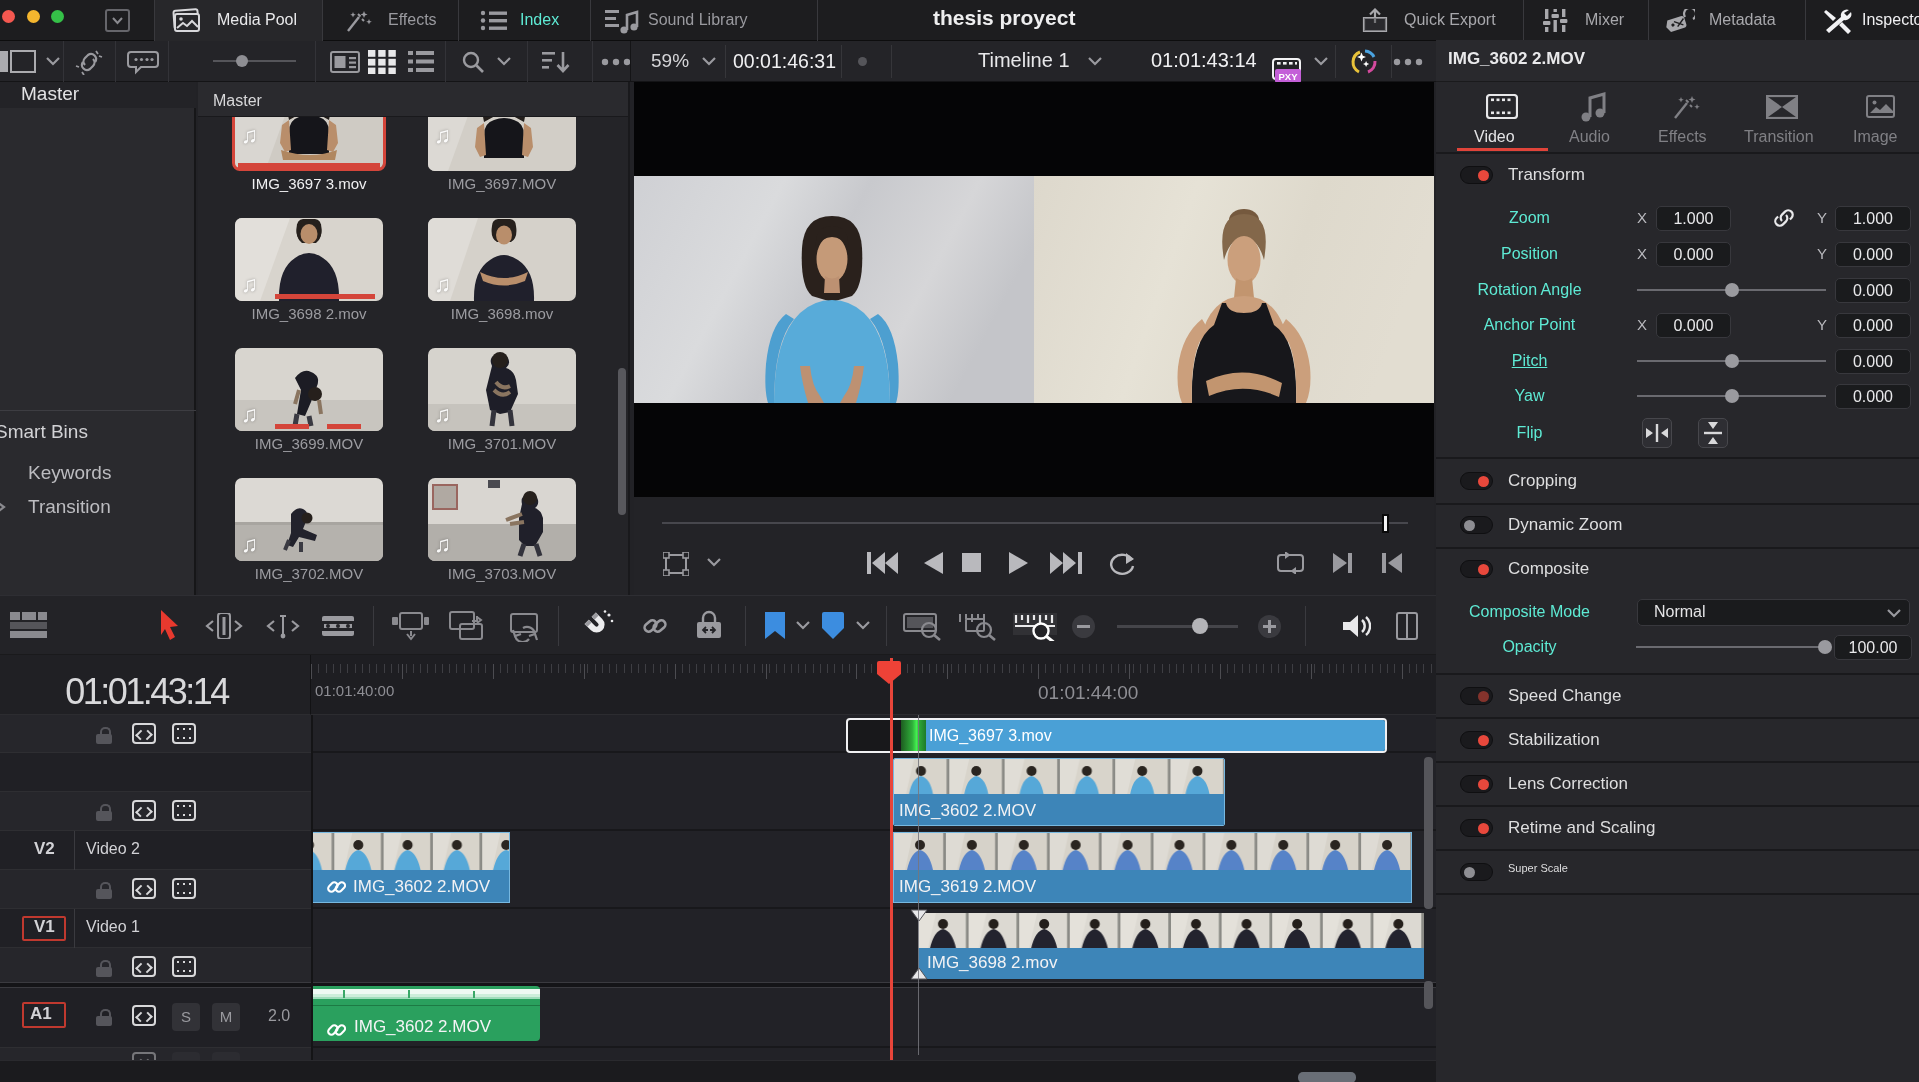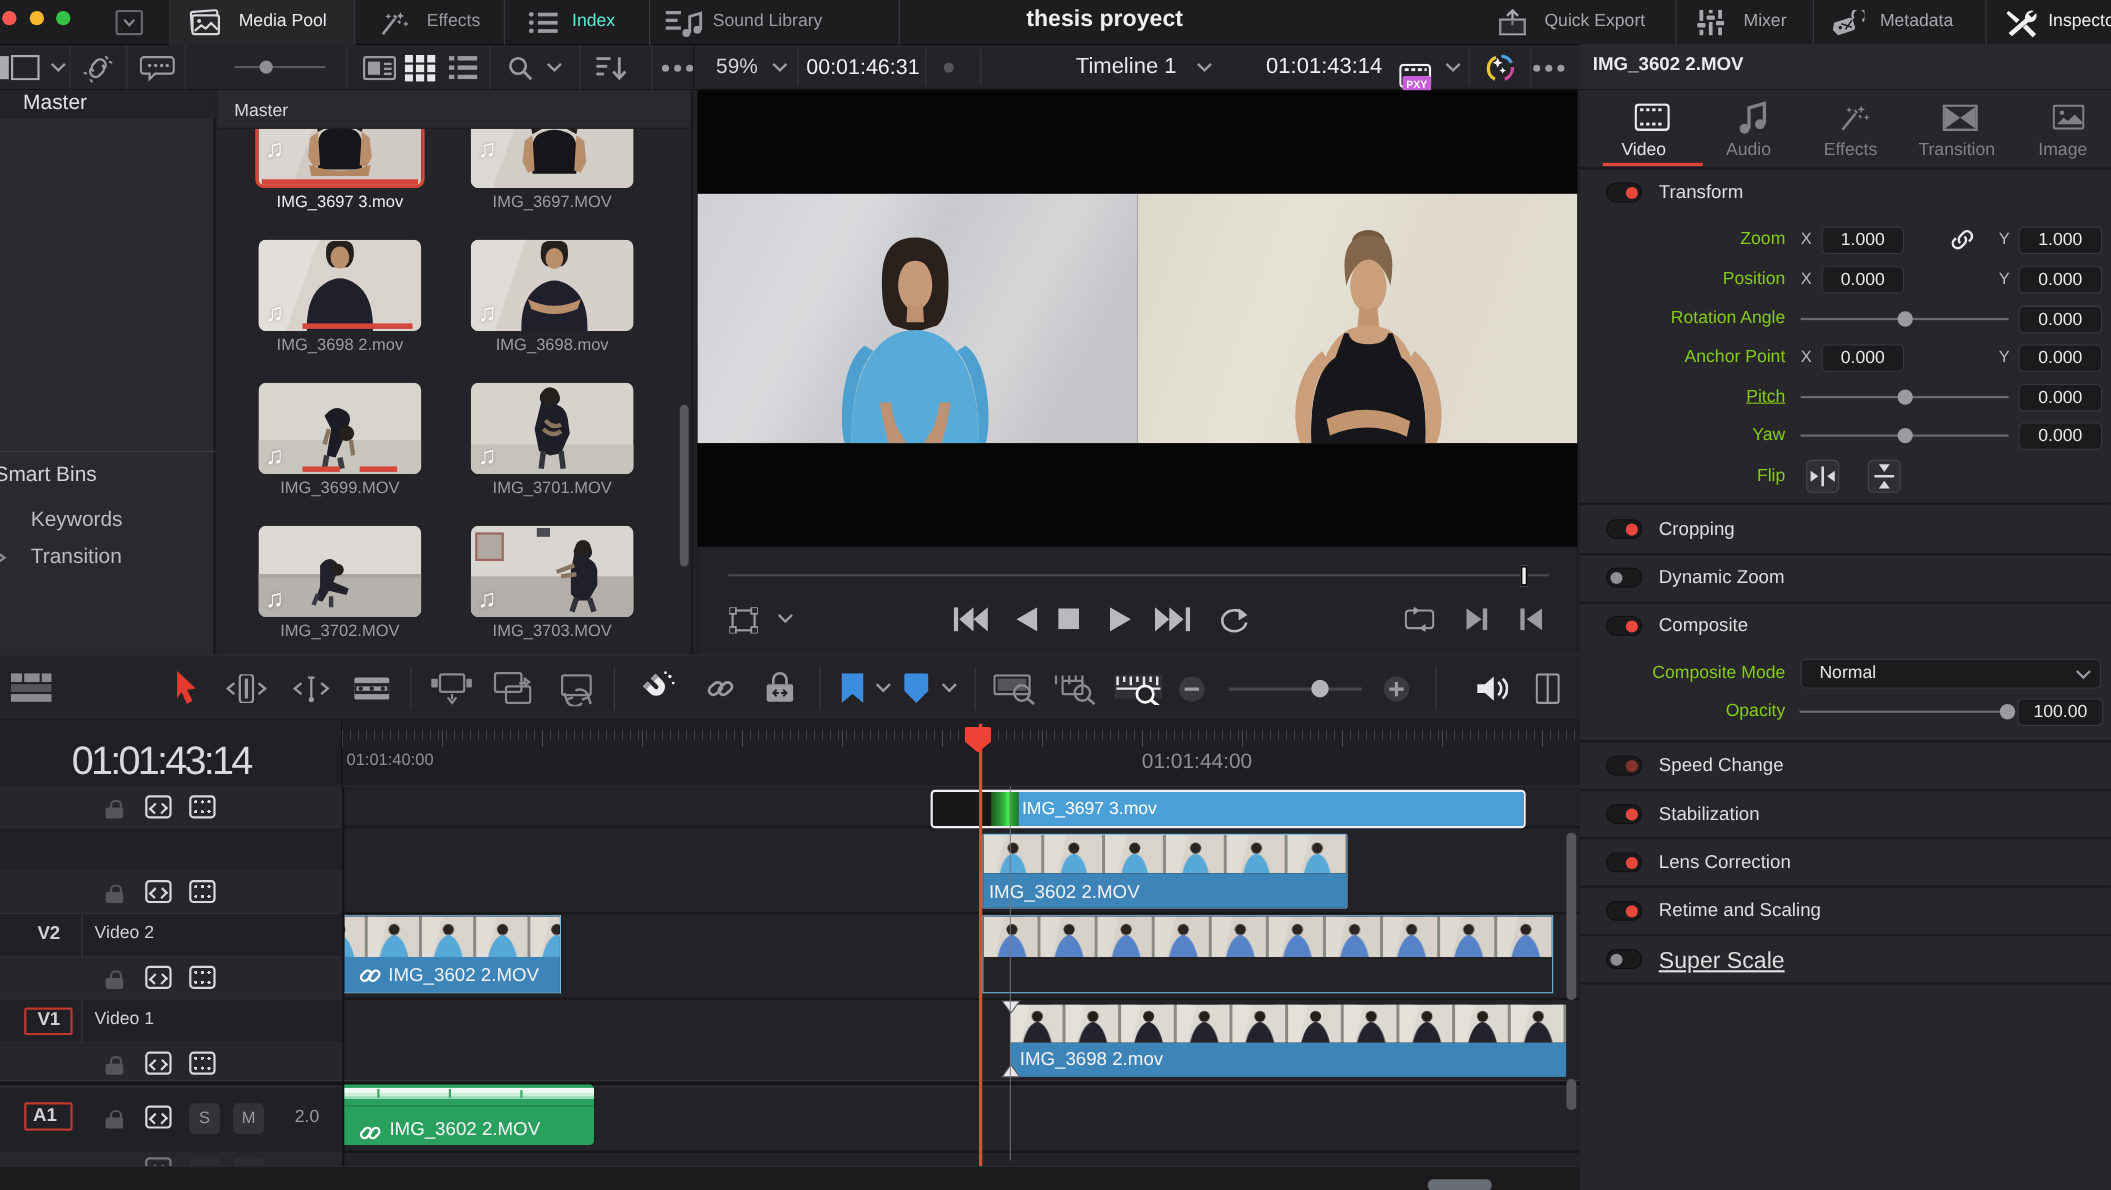--- a/index.html
+++ b/index.html
@@ -585,30 +585,30 @@
  <div class="tgl on" style="left:24px;top:691px;"></div>
  <div class="abs" style="left:72px;top:690px;font-size:17px;color:#dededf;">Stabilization</div>
  <div class="abs" style="left:0;top:721px;width:483px;height:2px;background:#19191c;"></div>
  <div class="tgl on" style="left:24px;top:735px;"></div>
  <div class="abs" style="left:72px;top:734px;font-size:17px;color:#dededf;">Lens Correction</div>
  <div class="abs" style="left:0;top:765px;width:483px;height:2px;background:#19191c;"></div>
  <div class="tgl on" style="left:24px;top:779px;"></div>
  <div class="abs" style="left:72px;top:778px;font-size:17px;color:#dededf;">Retime and Scaling</div>
  <div class="abs" style="left:0;top:809px;width:483px;height:2px;background:#19191c;"></div>
  <div class="tgl off" style="left:24px;top:823px;"></div>
- <div class="abs" style="left:72px;top:822px;font-size:21px;color:#dededf;text-decoration:underline;">Super Scale</div>
+ <div class="abs" style="left:72px;top:822px;font-size:11px;color:#dededf;">Super Scale</div>
  <div class="abs" style="left:0;top:853px;width:483px;height:2px;background:#19191c;"></div>
 </div>
 <style>
 .tgl { position:absolute; width:33px; height:18px; border-radius:9px; background:#1a1a1d; border:1px solid #0f0f11; }
 .tgl.on::after { content:""; position:absolute; right:3px; top:2.5px; width:11px; height:11px; border-radius:50%; background:#e8483c; }
 .tgl.dim::after { content:""; position:absolute; right:3px; top:2.5px; width:11px; height:11px; border-radius:50%; background:#84332c; }
 .tgl.off::after { content:""; position:absolute; left:3px; top:2.5px; width:11px; height:11px; border-radius:50%; background:#8e8e93; }
 .ibtn { position:absolute; width:30px; height:30px; background:#2e2e33; border:1.5px solid #47474c; border-radius:5px; }
-.ilab { position:absolute; left:0; width:187px; text-align:right; font-size:16px; color:#84cc16; }
+.ilab { position:absolute; left:0; width:187px; text-align:center; font-size:16px; color:#5eead4; }
 .ixy { position:absolute; font-size:15px; color:#bababf; }
 .ibox { position:absolute; height:25px; background:#1a1b1d; border:1px solid #38383d; border-radius:5px; text-align:center; font-size:16px; color:#e9e9eb; line-height:23px; }
 .islider { position:absolute; height:2px; background:#6a6a70; }
 .iknob { position:absolute; width:14px; height:14px; border-radius:50%; background:#9a9a9f; }
 </style>
 
 <div class="abs" id="tltoolbar" style="left:0;top:595px;width:1436px;height:60px;background:#232327;border-top:1px solid #2e2e33;border-bottom:1px solid #1a1a1c;">
  <svg class="ic" style="left:10px;top:16px;" width="37" height="27" viewBox="0 0 37 27">
    <rect x="0" y="0" width="10" height="8" fill="#8a8a8f"></rect>
         <rect x="12" y="0" width="14" height="8" fill="#8a8a8f"></rect>
@@ -854,20 +854,23 @@
     <pattern id="p3" width="51.9" height="37" patternUnits="userSpaceOnUse">
      <rect width="51.9" height="37" fill="#d6d2c9"></rect>
      <path d="M0 0 h19 l-8 37 h-11 z" fill="#dedbd4"></path>
      <rect x="49.2" width="2.7" height="37" fill="#8a8a85"></rect>
      <circle cx="26" cy="12" r="5" fill="#2a2520"></circle>
      <path d="M13 37 q4-18 13-20 q9 2 13 20 z" fill="#5683c8"></path>
     </pattern>
           </defs>
           <rect width="519" height="37" fill="url(#p3)"></rect>
    </svg>
+   <div class="abs" style="left:0;top:37px;width:519px;height:34px;background:#3d85b8;">
+     <div class="abs" style="left:5px;top:7px;font-size:17px;color:#f2f2f4;">IMG_3619 2.MOV</div>
+   </div>
  </div>
 
  <div class="abs" style="left:918px;top:258px;width:506px;height:66px;overflow:hidden;">
    <svg class="abs" style="left:0;top:0;" width="506" height="35">
           <defs>
     <pattern id="p4" width="50.6" height="35" patternUnits="userSpaceOnUse">
      <rect width="50.6" height="35" fill="#dcd9d2"></rect>
      <path d="M0 0 h18 l-8 35 h-10 z" fill="#e4e1da"></path>
      <rect x="47.9" width="2.7" height="35" fill="#8a8a85"></rect>
      <circle cx="25" cy="11" r="5" fill="#241f1b"></circle>

